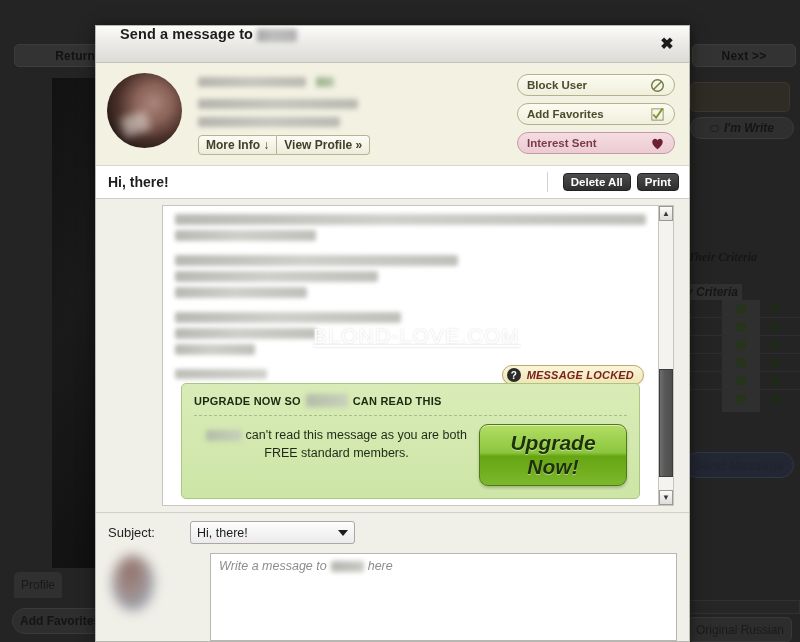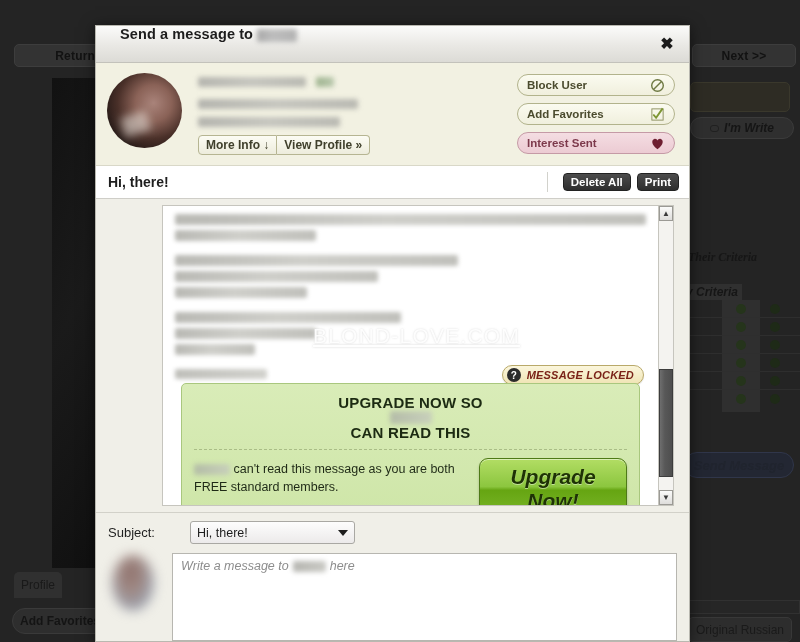--- a/index.html
+++ b/index.html
@@ -339,37 +339,38 @@
   
   .upgrade {
     margin: 4px 6px 8px 6px;
     border: 1px solid #a9c77e;
     border-radius: 5px;
     background: linear-gradient(180deg, #d9ecb8 0%, #cde5a6 100%);
     padding: 10px 12px 12px 12px;
     position: relative;
   }
   .up-title {
-    font-size: 15px; font-weight: bold; color: #1c2a12;
+    font-size: 11px; font-weight: bold; color: #1c2a12;
     letter-spacing: .2px;
-    display: flex; align-items: center; flex-direction: column;
+    display: flex; align-items: center;
   }
   .up-title .blur-chip.u {
     width: 42px; height: 13px; margin: 0 5px;
     background: linear-gradient(90deg,#b4bca8,#c8d0bb);
   }
   .up-sep {
     margin: 8px 0 8px 0;
     border-top: 1px dashed #a9bd86;
   }
   .up-body { display: flex; align-items: flex-start; }
   .up-text {
     flex: 1;
     font-size: 12.5px; color: #1f2a16; line-height: 18px;
     padding-top: 2px;
+    text-align: center;
   }
   .up-text .blur-chip.b {
     width: 36px; height: 11px;
     background: linear-gradient(90deg,#b3bca6,#c7cfba);
   }
   .up-btn {
     width: 148px; height: 62px;
     border-radius: 9px;
     border: 1px solid #4e7a16;
     background: linear-gradient(180deg, #b2dd64 0%, #8cc63f 46%, #66a512 52%, #7cb82c 100%);
@@ -455,20 +456,21 @@
   }
   .textarea {
     flex: 1;
     height: 88px;
     background: #fff;
     border: 1px solid #b7b6b0;
     padding: 5px 8px;
     font-size: 12.5px; font-style: italic; color: #8d8d8d;
     overflow: hidden;
     cursor: text;
+    margin-left: 38px;
   }
   .ta-ph { display: flex; align-items: center; }
   .ta-ph .blur-chip.p {
     width: 33px; height: 11px; margin: 0 4px;
     background: linear-gradient(90deg,#b6b6b1,#c9c9c4);
   }
 </style>
 </head>
 <body>
 

